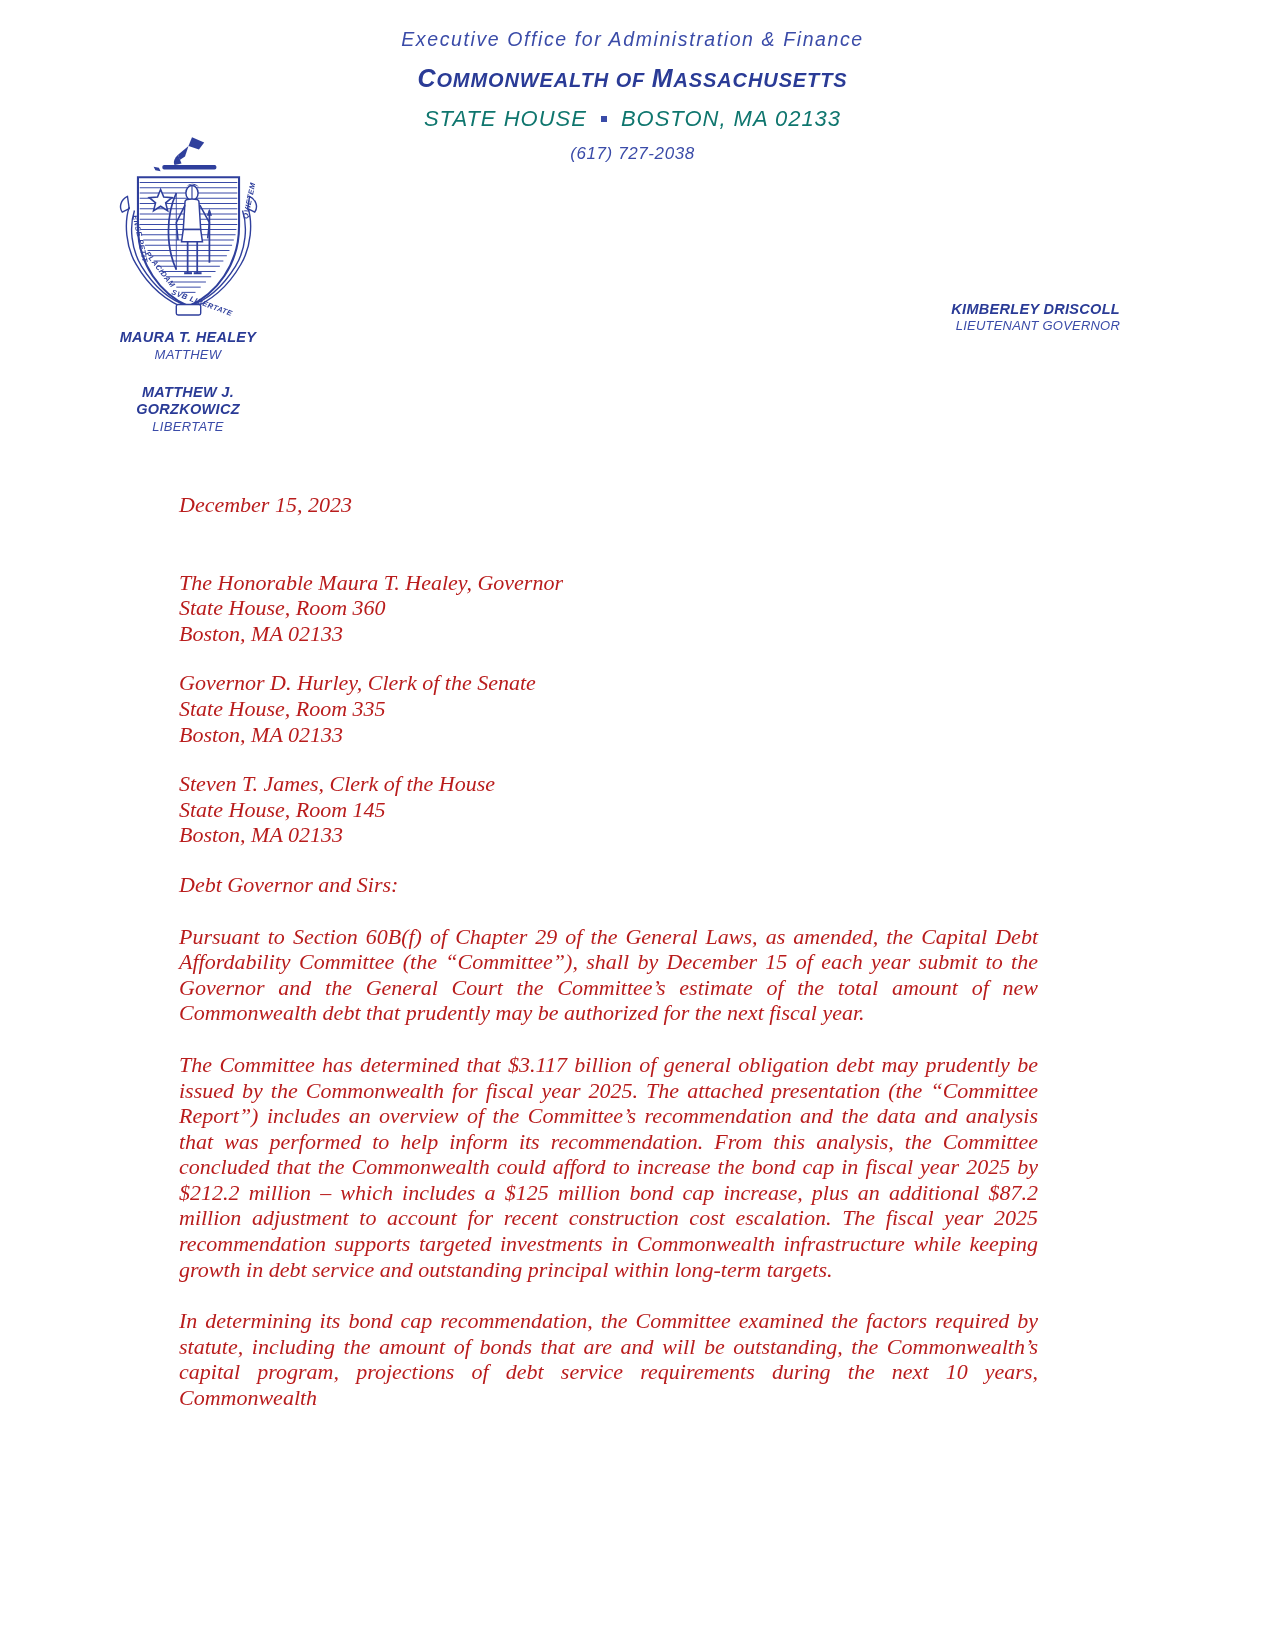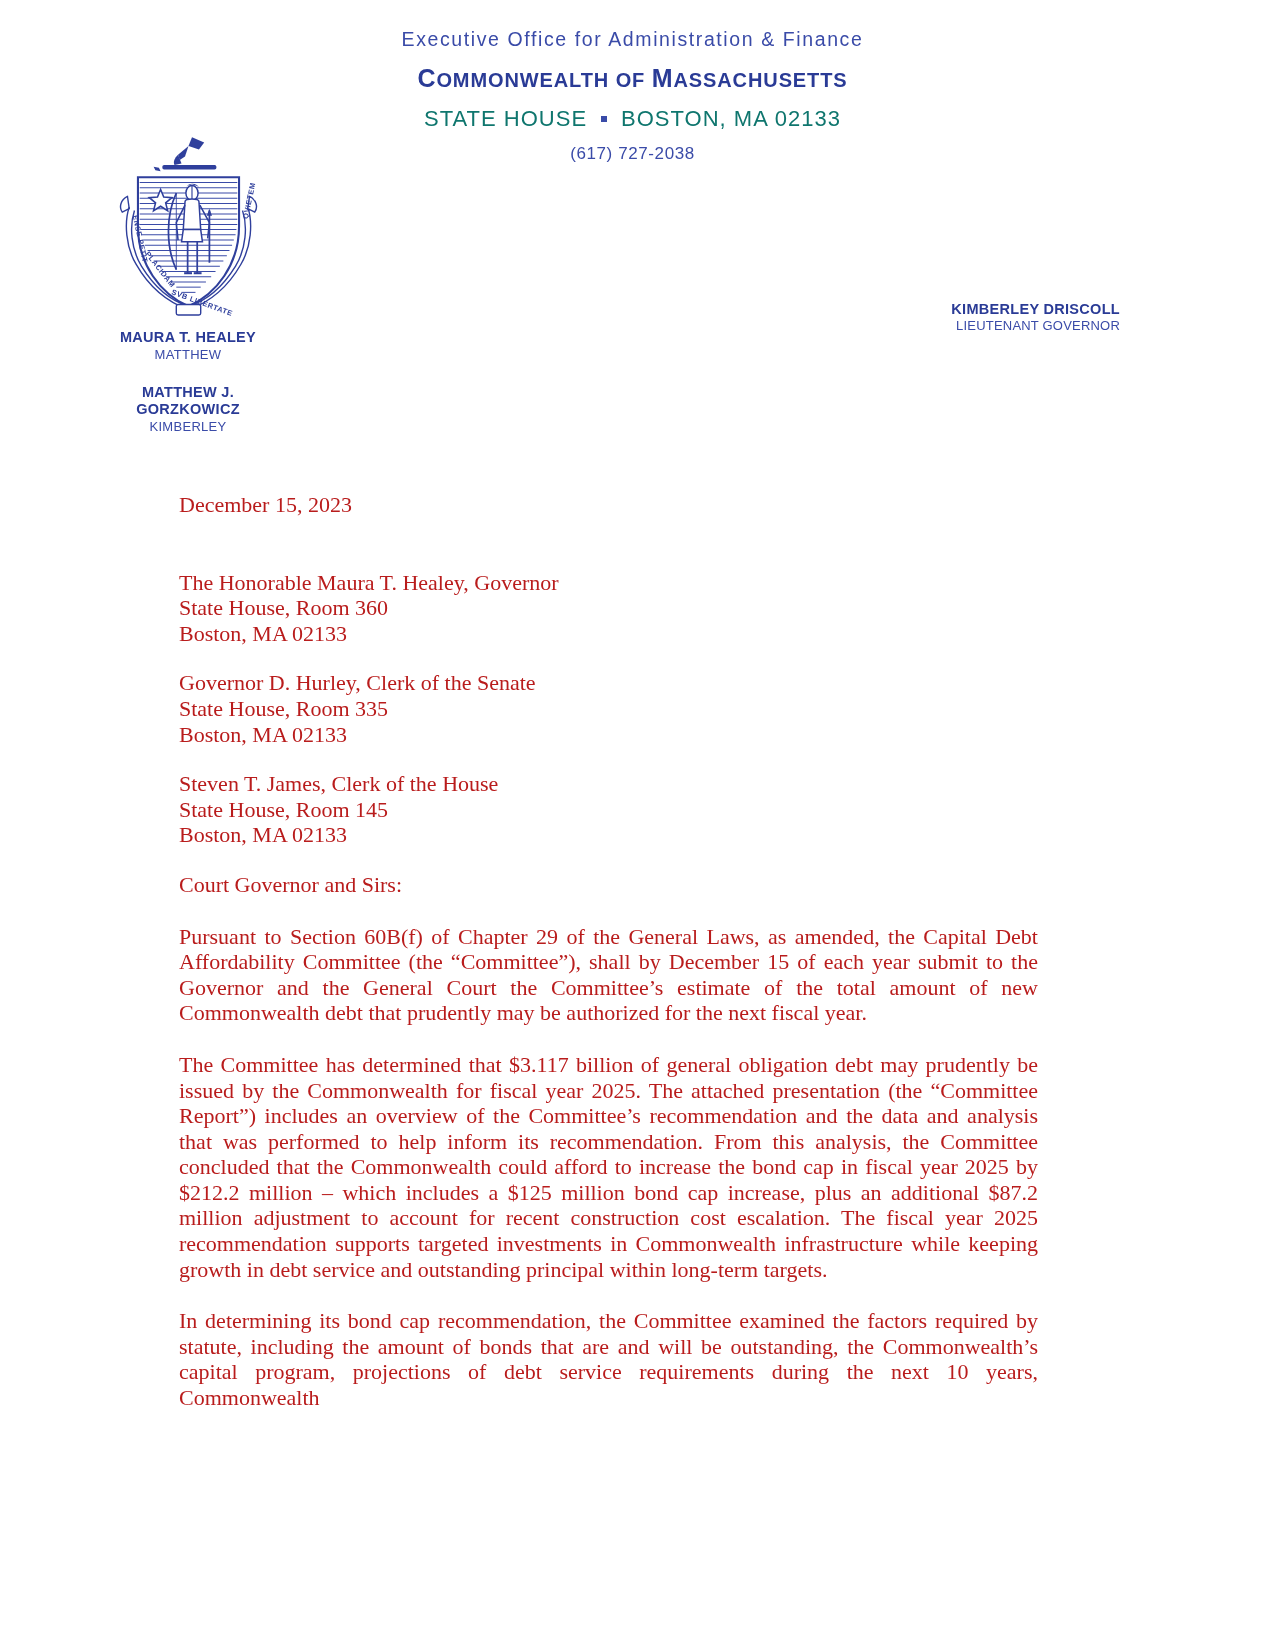--- a/index.html
+++ b/index.html
@@ -7,20 +7,21 @@
     padding: 0;
     background: #ffffff;
   }
   .page {
     position: relative;
     width: 1265px;
     height: 1638px;
     background: #ffffff;
     overflow: hidden;
     font-family: "Liberation Serif", "DejaVu Serif", serif;
+    font-style: italic;
   }
 
   
   .letterhead {
     position: absolute;
     left: 0;
     top: 28px;
     width: 1265px;
     text-align: center;
     font-family: "Liberation Sans", "DejaVu Sans", sans-serif;
@@ -227,21 +228,21 @@
     </svg>
 
     <div class="official">
       <div class="nm">MAURA T. HEALEY</div>
       <div class="ti">MATTHEW</div>
     </div>
 
     <div class="official second">
       <div class="nm">MATTHEW J.</div>
       <div class="nm">GORZKOWICZ</div>
-      <div class="ti">KIMBERLEY</div>
+      <div class="ti">LIBERTATE</div>
     </div>
   </div>
 
   <div class="ltgov-block">
     <div class="nm">KIMBERLEY DRISCOLL</div>
     <div class="ti">LIEUTENANT GOVERNOR</div>
   </div>
 
   <div class="body">
     <div class="date">December 15, 2023</div>
@@ -257,20 +258,20 @@
       <div>State House, Room 335</div>
       <div>Boston, MA 02133</div>
     </div>
 
     <div class="addr">
       <div>Steven T. James, Clerk of the House</div>
       <div>State House, Room 145</div>
       <div>Boston, MA 02133</div>
     </div>
 
-    <div class="salutation">Court Governor and Sirs:</div>
+    <div class="salutation">Debt Governor and Sirs:</div>
 
     <p class="para">Pursuant to Section 60B(f) of Chapter 29 of the General Laws, as amended, the Capital Debt Affordability Committee (the “Committee”), shall by December 15 of each year submit to the Governor and the General Court the Committee’s estimate of the total amount of new Commonwealth debt that prudently may be authorized for the next fiscal year.</p>
     <p class="para">The Committee has determined that $3.117 billion of general obligation debt may prudently be issued by the Commonwealth for fiscal year 2025. The attached presentation (the “Committee Report”) includes an overview of the Committee’s recommendation and the data and analysis that was performed to help inform its recommendation.  From this analysis, the Committee concluded that the Commonwealth could afford to increase the bond cap in fiscal year 2025 by $212.2 million – which includes a $125 million bond cap increase, plus an additional $87.2 million adjustment to account for recent construction cost escalation.  The fiscal year 2025 recommendation supports targeted investments in Commonwealth infrastructure while keeping growth in debt service and outstanding principal within long-term targets.</p>
     <p class="para">In determining its bond cap recommendation, the Committee examined the factors required by statute, including the amount of bonds that are and will be outstanding, the Commonwealth’s capital program, projections of debt service requirements during the next 10 years, Commonwealth</p>
   </div>
 
 </div>
 
 </body></html>

